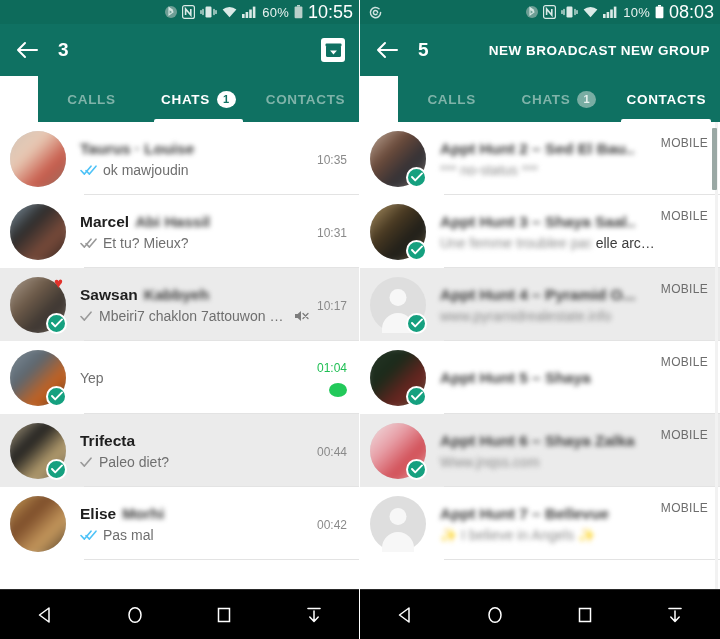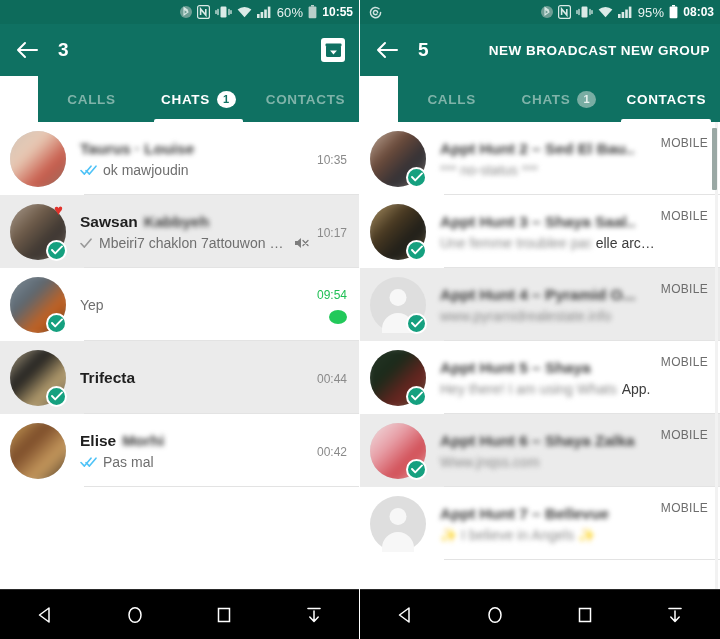--- a/index.html
+++ b/index.html
@@ -38,21 +38,21 @@
     color: #cfe3df;
     font-size: 12.5px;
     flex: 0 0 auto;
   }
   .sb-left { display: flex; align-items: center; gap: 5px; flex: 1 1 auto; }
   .sb-right { display: flex; align-items: center; gap: 5px; }
   .sb-icon { display: inline-flex; align-items: center; }
   .sb-text {
     color: #e9f2f0; font-size: 13px; letter-spacing: .2px;
   }
-  .sb-time { color: #ffffff; font-size: 12px; font-weight: 700; }
+  .sb-time { color: #ffffff; font-size: 18px; font-weight: 400; }
 
   
   .appbar {
     background: #0f7162;
     height: 52px;
     display: flex;
     align-items: center;
     padding: 0 10px 0 14px;
     flex: 0 0 auto;
   }
@@ -416,20 +416,45 @@
                 <svg width="18" height="12" viewBox="0 0 18 12">
                   <path d="M1 6.5l3.4 3.6L11 2.2" stroke="#4fc3f7" stroke-width="1.6" fill="none" stroke-linecap="round" stroke-linejoin="round"></path>
                   <path d="M6 6.5l3.4 3.6L16 2.2" stroke="#4fc3f7" stroke-width="1.6" fill="none" stroke-linecap="round" stroke-linejoin="round"></path>
                 </svg>
               </span>
               <span class="msg-text">ok mawjoudin</span>
             </div>
           </div>
           <div class="row-right">
             <span class="timestamp">10:35</span>
+          </div>
+        </div>
+        <div class="row">
+          <div class="avatar-wrap">
+            <div class="avatar">
+              <div class="blurimg" style="background: linear-gradient(135deg, rgb(157, 182, 200) 0%, rgb(43, 43, 43) 38%, rgb(122, 75, 58) 66%, rgb(27, 27, 27) 100%);"></div>
+            </div>
+          </div>
+          <div class="row-body">
+            <div class="row-line1">
+              <span class="row-name">Marcel</span>
+              <span class="blur-text">Abi Hassil</span>
+            </div>
+            <div class="row-line2">
+              <span style="display: inline-flex; flex: 0 0 auto;">
+                <svg width="18" height="12" viewBox="0 0 18 12">
+                  <path d="M1 6.5l3.4 3.6L11 2.2" stroke="#9a9a9a" stroke-width="1.6" fill="none" stroke-linecap="round" stroke-linejoin="round"></path>
+                  <path d="M6 6.5l3.4 3.6L16 2.2" stroke="#9a9a9a" stroke-width="1.6" fill="none" stroke-linecap="round" stroke-linejoin="round"></path>
+                </svg>
+              </span>
+              <span class="msg-text">Et tu? Mieux?</span>
+            </div>
+          </div>
+          <div class="row-right">
+            <span class="timestamp">10:31</span>
           </div>
         </div>
         <div class="row selected">
           <div class="avatar-wrap">
             <div class="avatar">
               <div class="blurimg" style="background: linear-gradient(135deg, rgb(188, 176, 164) 0%, rgb(111, 92, 74) 38%, rgb(58, 52, 48) 66%, rgb(141, 122, 104) 100%);"></div>
             </div>
             <span class="heart-mark">♥</span>
             <span class="check-badge">
               <svg width="12" height="10" viewBox="0 0 12 10">
@@ -471,38 +496,46 @@
                 <path d="M1 5l3.2 3.4L11 1.4" stroke="#ffffff" stroke-width="1.9" fill="none" stroke-linecap="round" stroke-linejoin="round"></path>
               </svg>
             </span>
           </div>
           <div class="row-body">
             <div class="row-line2">
               <span class="msg-text">Yep</span>
             </div>
           </div>
           <div class="row-right">
-            <span class="timestamp unread">09:54</span>
+            <span class="timestamp unread">01:04</span>
             <span class="unread-dot"></span>
           </div>
         </div>
         <div class="row selected">
           <div class="avatar-wrap">
             <div class="avatar">
               <div class="blurimg" style="background: linear-gradient(135deg, rgb(217, 199, 160) 0%, rgb(29, 29, 29) 38%, rgb(184, 160, 112) 66%, rgb(59, 59, 59) 100%);"></div>
             </div>
             <span class="check-badge">
               <svg width="12" height="10" viewBox="0 0 12 10">
                 <path d="M1 5l3.2 3.4L11 1.4" stroke="#ffffff" stroke-width="1.9" fill="none" stroke-linecap="round" stroke-linejoin="round"></path>
               </svg>
             </span>
           </div>
           <div class="row-body">
             <div class="row-line1">
               <span class="row-name">Trifecta</span>
+            </div>
+            <div class="row-line2">
+              <span style="display: inline-flex; flex: 0 0 auto;">
+                <svg width="14" height="12" viewBox="0 0 14 12">
+                  <path d="M1 6.5l3.4 3.6L11 2.2" stroke="#9a9a9a" stroke-width="1.6" fill="none" stroke-linecap="round" stroke-linejoin="round"></path>
+                </svg>
+              </span>
+              <span class="msg-text">Paleo diet?</span>
             </div>
           </div>
           <div class="row-right">
             <span class="timestamp">00:44</span>
           </div>
         </div>
         <div class="row">
           <div class="avatar-wrap">
             <div class="avatar">
               <div class="blurimg" style="background: linear-gradient(135deg, rgb(224, 184, 104) 0%, rgb(122, 74, 40) 38%, rgb(199, 154, 94) 66%, rgb(44, 33, 25) 100%);"></div>
@@ -592,21 +625,21 @@
             </svg>
         </span>
         <span class="sb-icon">
           <svg width="15" height="14" viewBox="0 0 15 14">
               <rect x="0" y="9" width="2.6" height="4" fill="#dbeae7"></rect>
               <rect x="3.6" y="7" width="2.6" height="6" fill="#dbeae7"></rect>
               <rect x="7.2" y="4.5" width="2.6" height="8.5" fill="#dbeae7"></rect>
               <rect x="10.8" y="1.6" width="2.6" height="11.4" fill="#dbeae7"></rect>
             </svg>
         </span>
-        <span class="sb-text">95%</span>
+        <span class="sb-text">10%</span>
         <span class="sb-icon">
           <svg width="9" height="14" viewBox="0 0 9 14">
               <rect x="3" y="0" width="3" height="1.6" fill="#ffffff"></rect>
               <rect x="0.6" y="1.6" width="7.8" height="11.6" rx="1" fill="#ffffff"></rect>
             </svg>
         </span>
         <span class="sb-time">08:03</span>
       </div>
     </div>
 
@@ -707,24 +740,20 @@
             <span class="check-badge">
               <svg width="12" height="10" viewBox="0 0 12 10">
                 <path d="M1 5l3.2 3.4L11 1.4" stroke="#ffffff" stroke-width="1.9" fill="none" stroke-linecap="round" stroke-linejoin="round"></path>
               </svg>
             </span>
           </div>
           <div class="row-body">
             <div class="row-line1">
               <span class="blur-text" style="max-width: 205px;">Appt Hunt 5 – Shaya</span>
             </div>
-            <div class="row-line2">
-              <span class="blur-text sub" style="max-width: 185px;">Hey there! I am using Whats</span>
-              <span class="msg-text" style="color: rgb(60, 60, 60);">App.</span>
-            </div>
           </div>
           <span class="mobile-label">MOBILE</span>
         </div>
         <div class="row selected">
           <div class="avatar-wrap">
             <div class="avatar">
               <div class="blurimg" style="background: linear-gradient(135deg, rgb(242, 242, 242) 0%, rgb(232, 160, 168) 38%, rgb(208, 74, 82) 66%, rgb(246, 220, 220) 100%);"></div>
             </div>
             <span class="check-badge">
               <svg width="12" height="10" viewBox="0 0 12 10">

